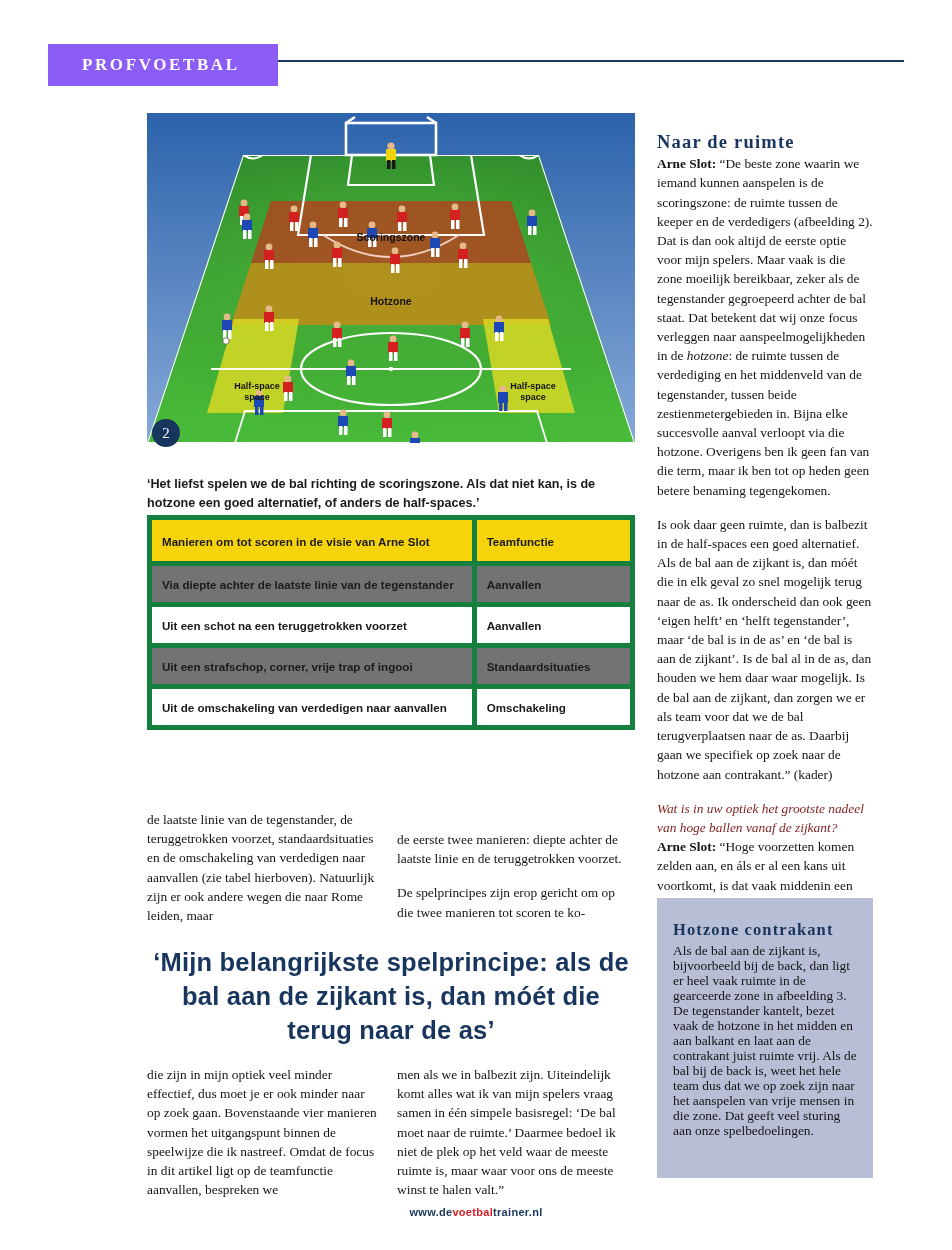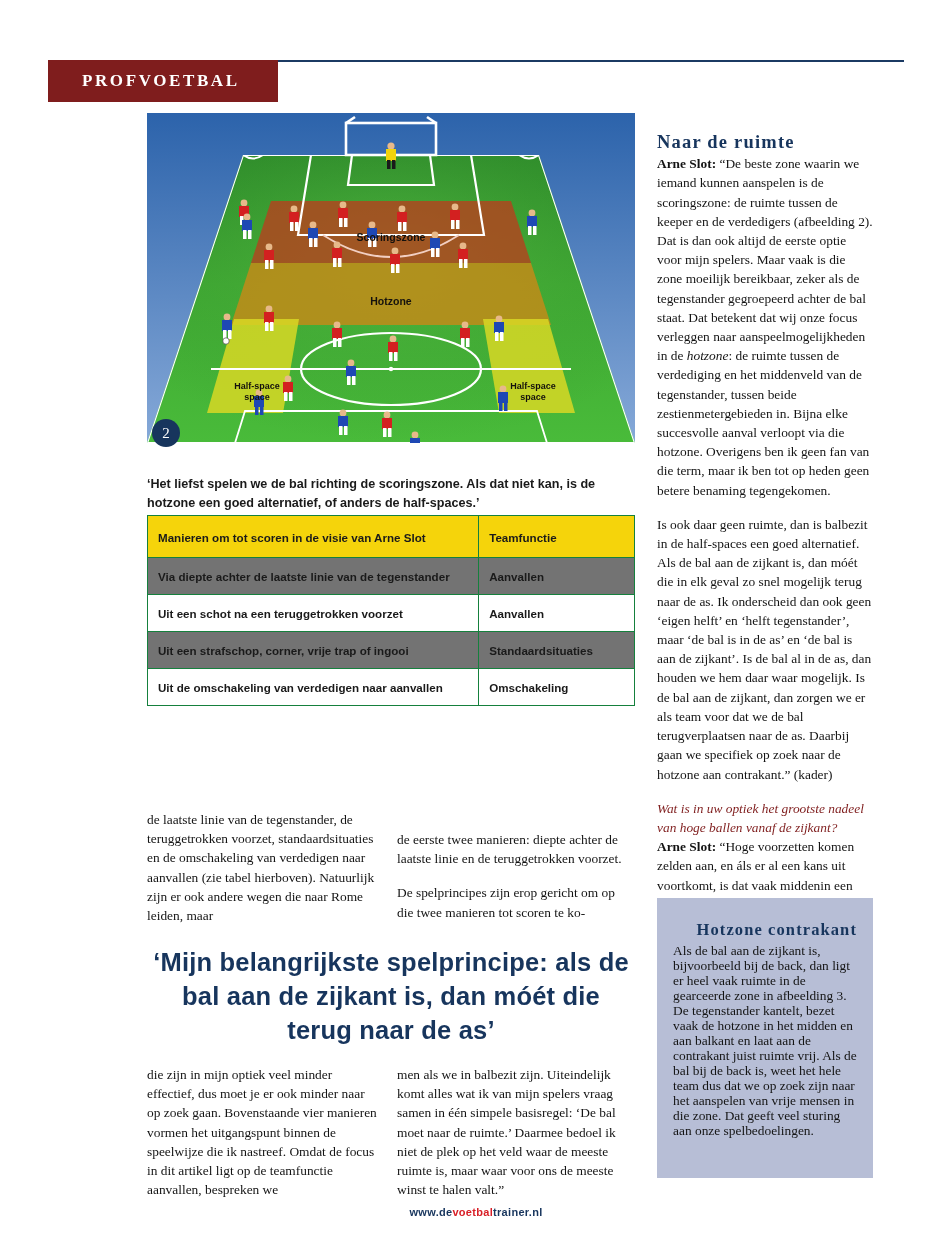--- a/index.html
+++ b/index.html
@@ -25,24 +25,24 @@
     position: absolute;
     left: 48px;
     top: 60px;
     width: 856px;
     height: 2px;
     background: #1b3a63;
   }
   .section-tab {
     position: absolute;
     left: 48px;
-    top: 60px;
+    top: 44px;
     width: 230px;
     height: 42px;
-    background: #7f1d1d;
+    background: #8b5cf6;
     display: flex;
     align-items: center;
   }
   .section-tab-label {
     color: #ffffff;
     font-family: "Liberation Serif", serif;
     font-weight: bold;
     font-size: 17px;
     letter-spacing: 2.6px;
     padding-left: 34px;
@@ -96,21 +96,21 @@
     left: 147px;
     top: 515px;
     width: 488px;
     border-collapse: collapse;
     font-family: "Liberation Sans", sans-serif;
     font-size: 11.6px;
     font-weight: bold;
     color: #1a1a1a;
   }
   .tbl td {
-    border: 1px solid #15803d;
+    border: 5px solid #15803d;
     padding: 12px 10px 11px 10px;
     vertical-align: middle;
   }
   .tbl .c1 { width: 348px; }
   .tbl .c2 { width: 140px; }
   .tbl tr.head td { background: #f5d40b; height: 18px; }
   .tbl tr.alt  td { background: #737373; }
   .tbl tr.plain td { background: #ffffff; }
 
   
@@ -184,21 +184,20 @@
     box-sizing: border-box;
     padding: 22px 16px 16px 16px;
   }
   .sidebox h3 {
     margin: 0 0 3px 0;
     font-family: "Liberation Serif", serif;
     font-weight: bold;
     font-size: 16.5px;
     letter-spacing: 1.1px;
     color: #17355d;
-    text-align: right;
   }
   .sidebox p {
     margin: 0;
     font-family: "Liberation Serif", serif;
     font-size: 13.4px;
     line-height: 15px;
     color: #141414;
   }
 
   

